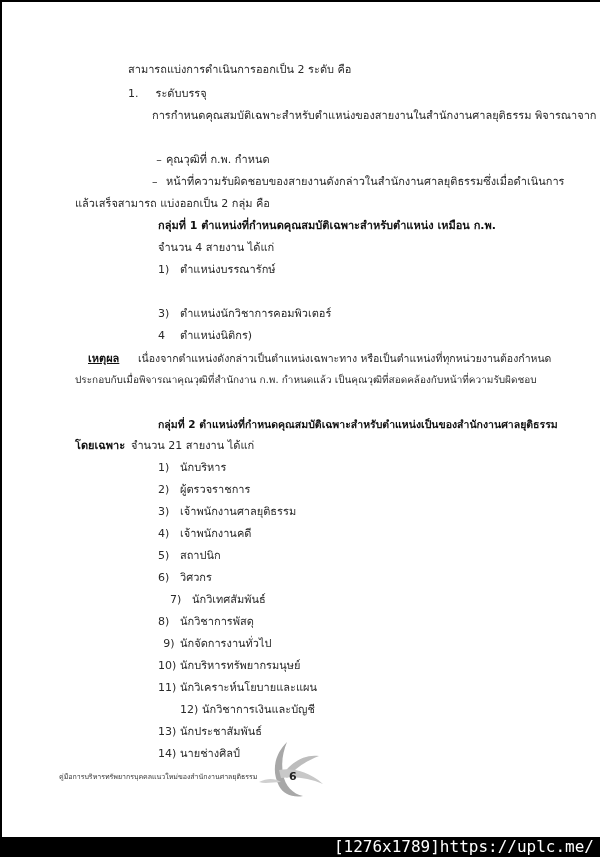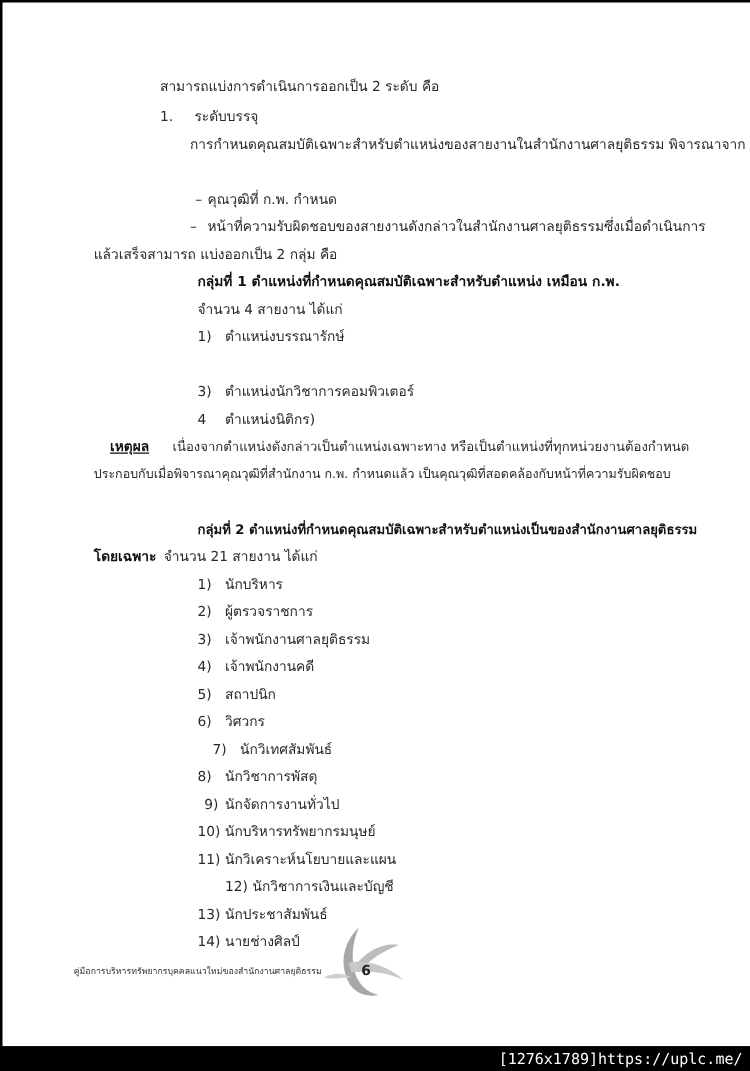--- a/index.html
+++ b/index.html
@@ -76,21 +76,21 @@
       top: 837px;
       width: 600px;
       height: 20px;
       background: #000000;
     }
     .watermark {
       position: absolute;
       right: 6px;
       top: 839px;
       font-family: "DejaVu Sans Mono", "Liberation Mono", monospace;
-      font-size: 12px;
+      font-size: 16px;
       line-height: 16px;
       color: #ffffff;
       white-space: nowrap;
     }
   </style>
 </head>
 <body>
 
 <div class="page">
 

